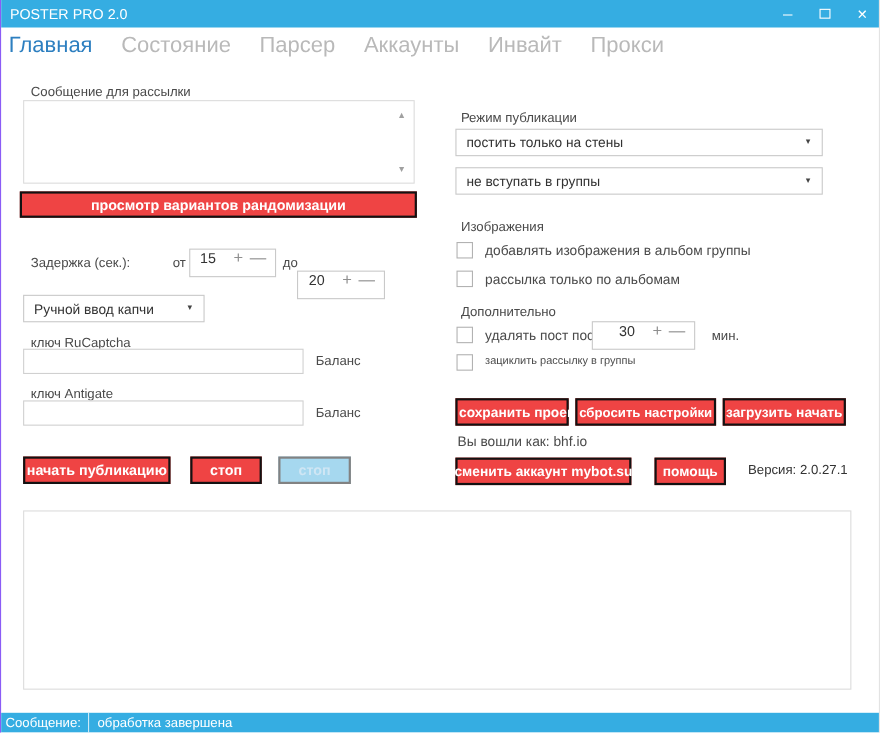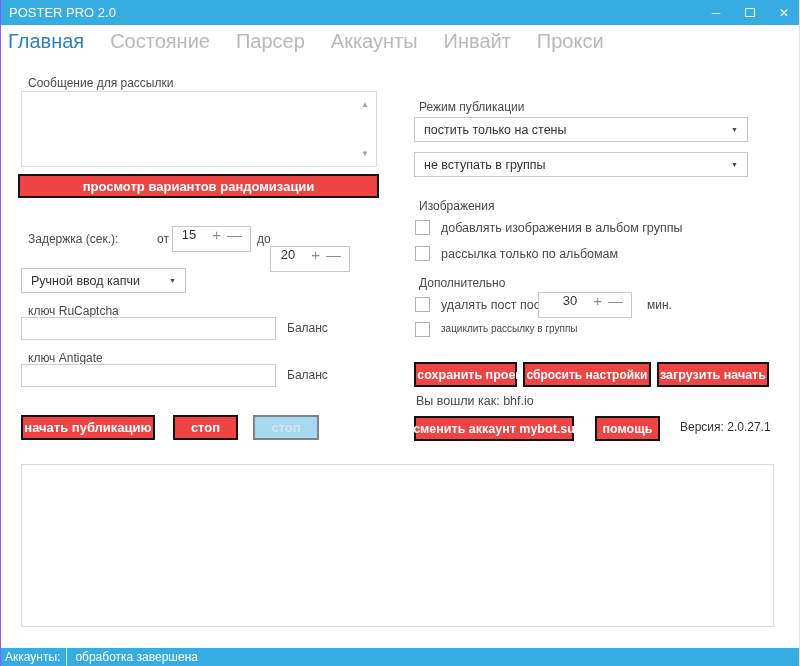--- a/index.html
+++ b/index.html
@@ -164,18 +164,18 @@
 
   <div class="lbl" style="left:415px; top:394px; font-size:12.5px;">Вы вошли как: bhf.io</div>
 
   <div class="btn" style="left:413px; top:416px; width:160px; height:25px; font-size:12.5px;">сменить аккаунт mybot.su</div>
   <div class="btn" style="left:594px; top:416px; width:65px; height:25px; font-size:12.5px;">помощь</div>
   <div class="lbl" style="left:679px; top:420px; color:#333;">Версия: 2.0.27.1</div>
 
   <div class="listbox"></div>
 
   <div class="statusbar">
-    <span class="sb-label">Аккаунты:</span>
+    <span class="sb-label">Сообщение:</span>
     <span class="sb-div"></span>
     <span class="sb-value">обработка завершена</span>
   </div>
 
 </div>
 
 </body></html>

